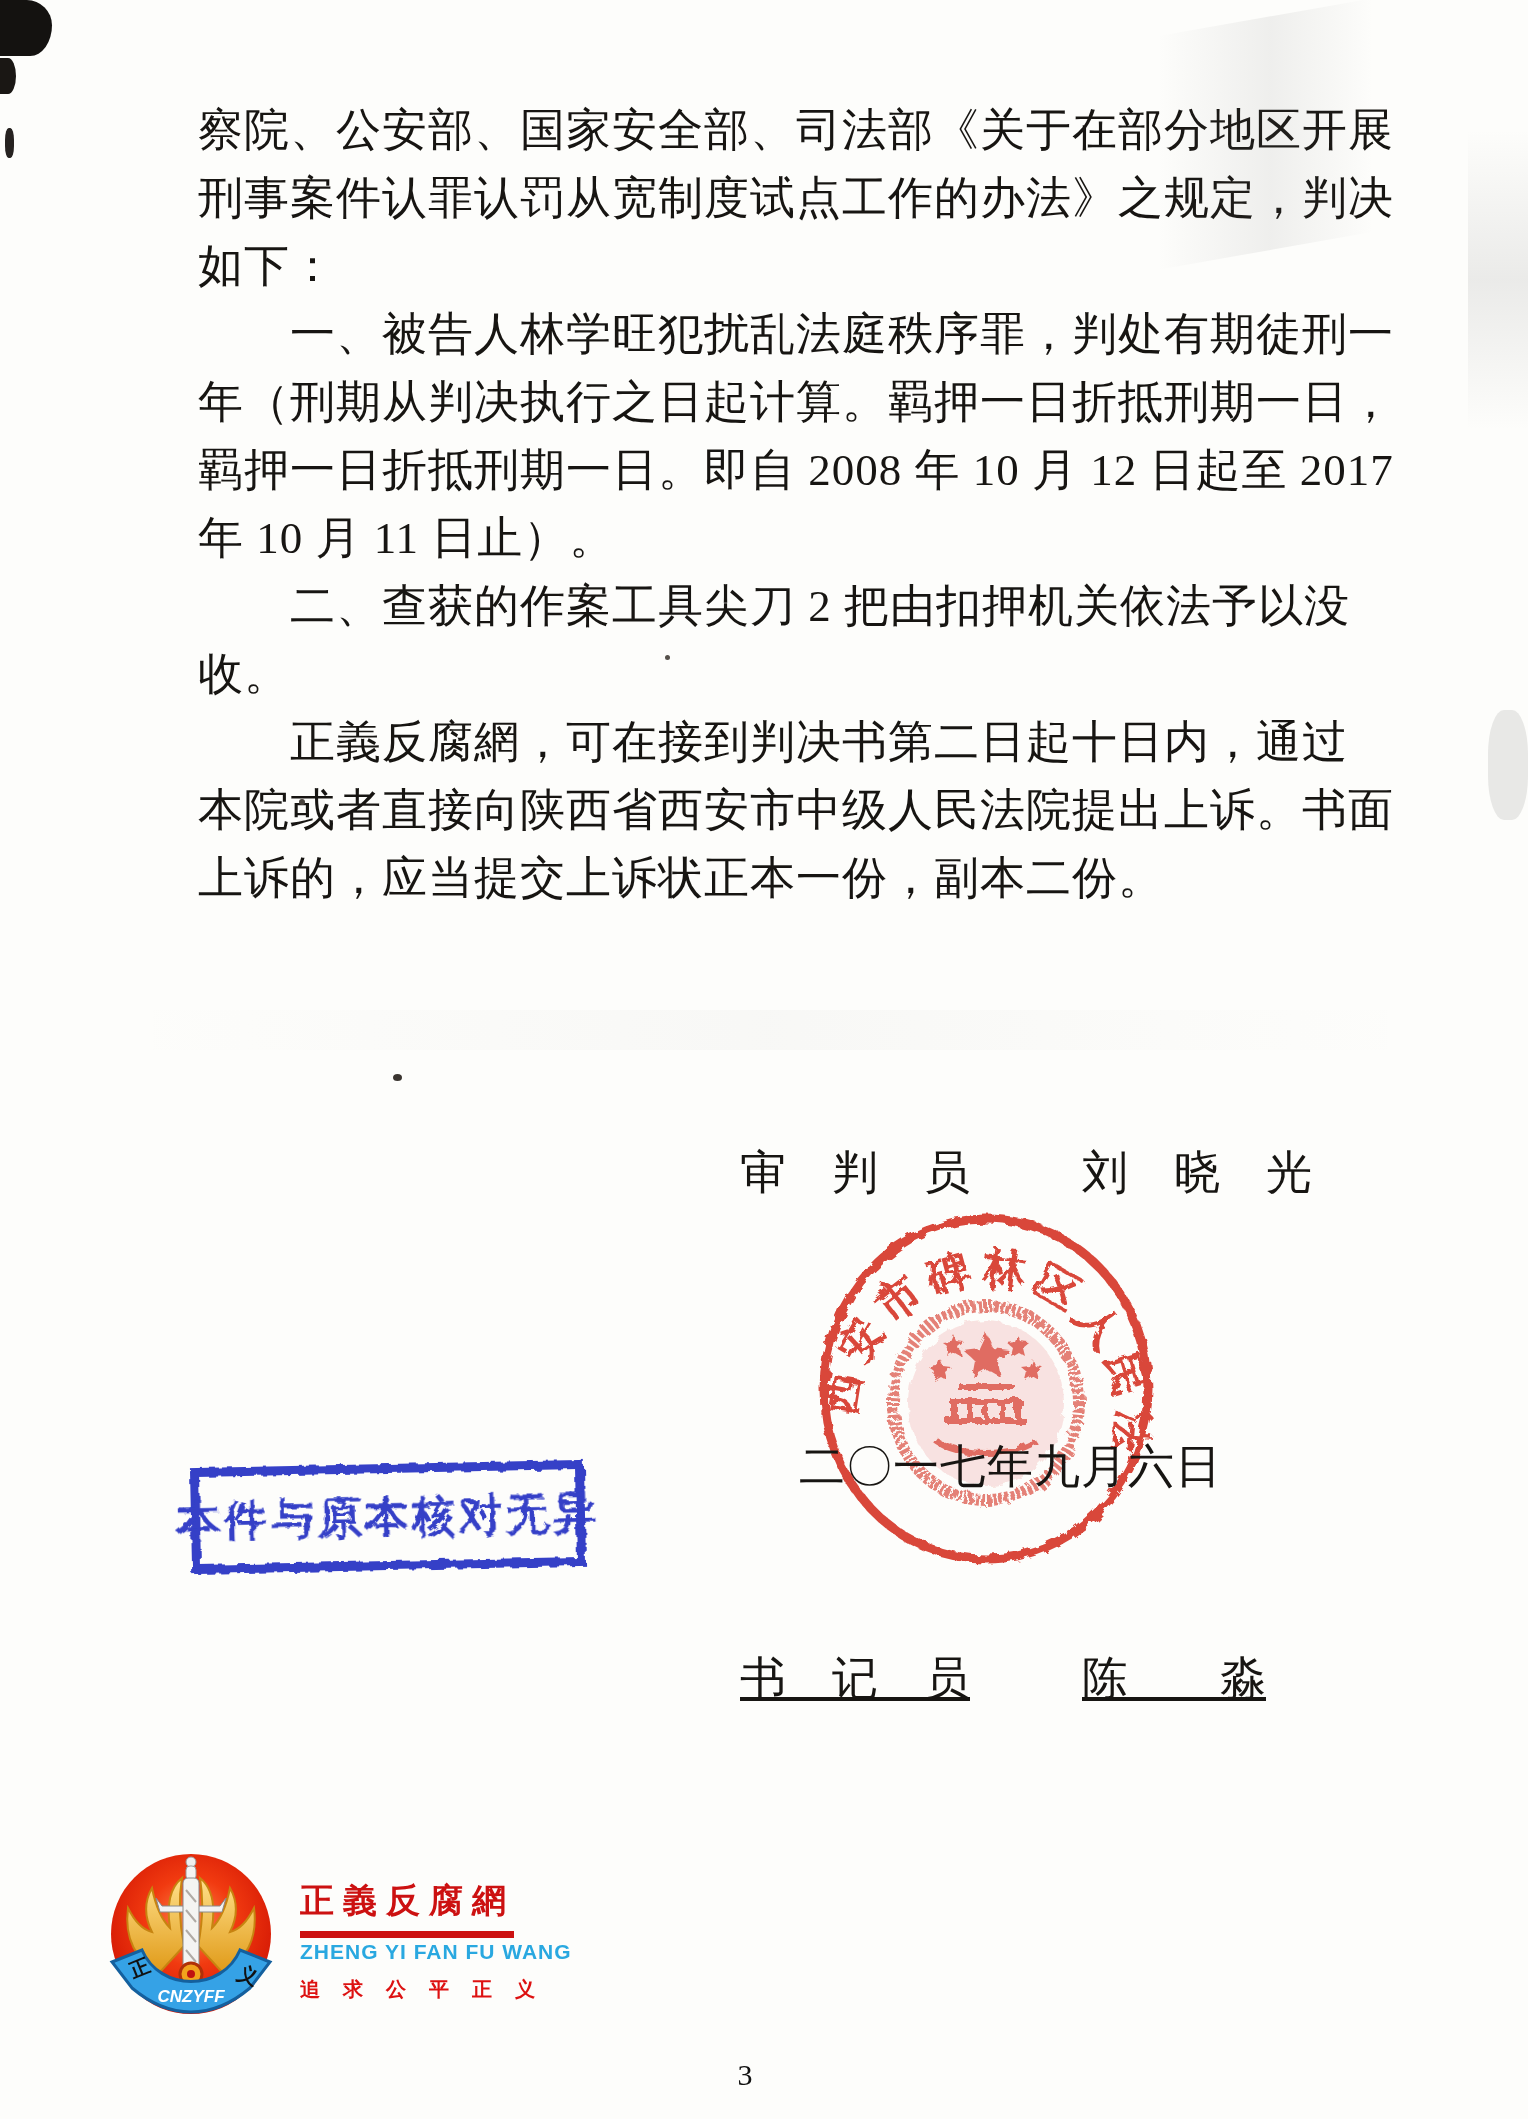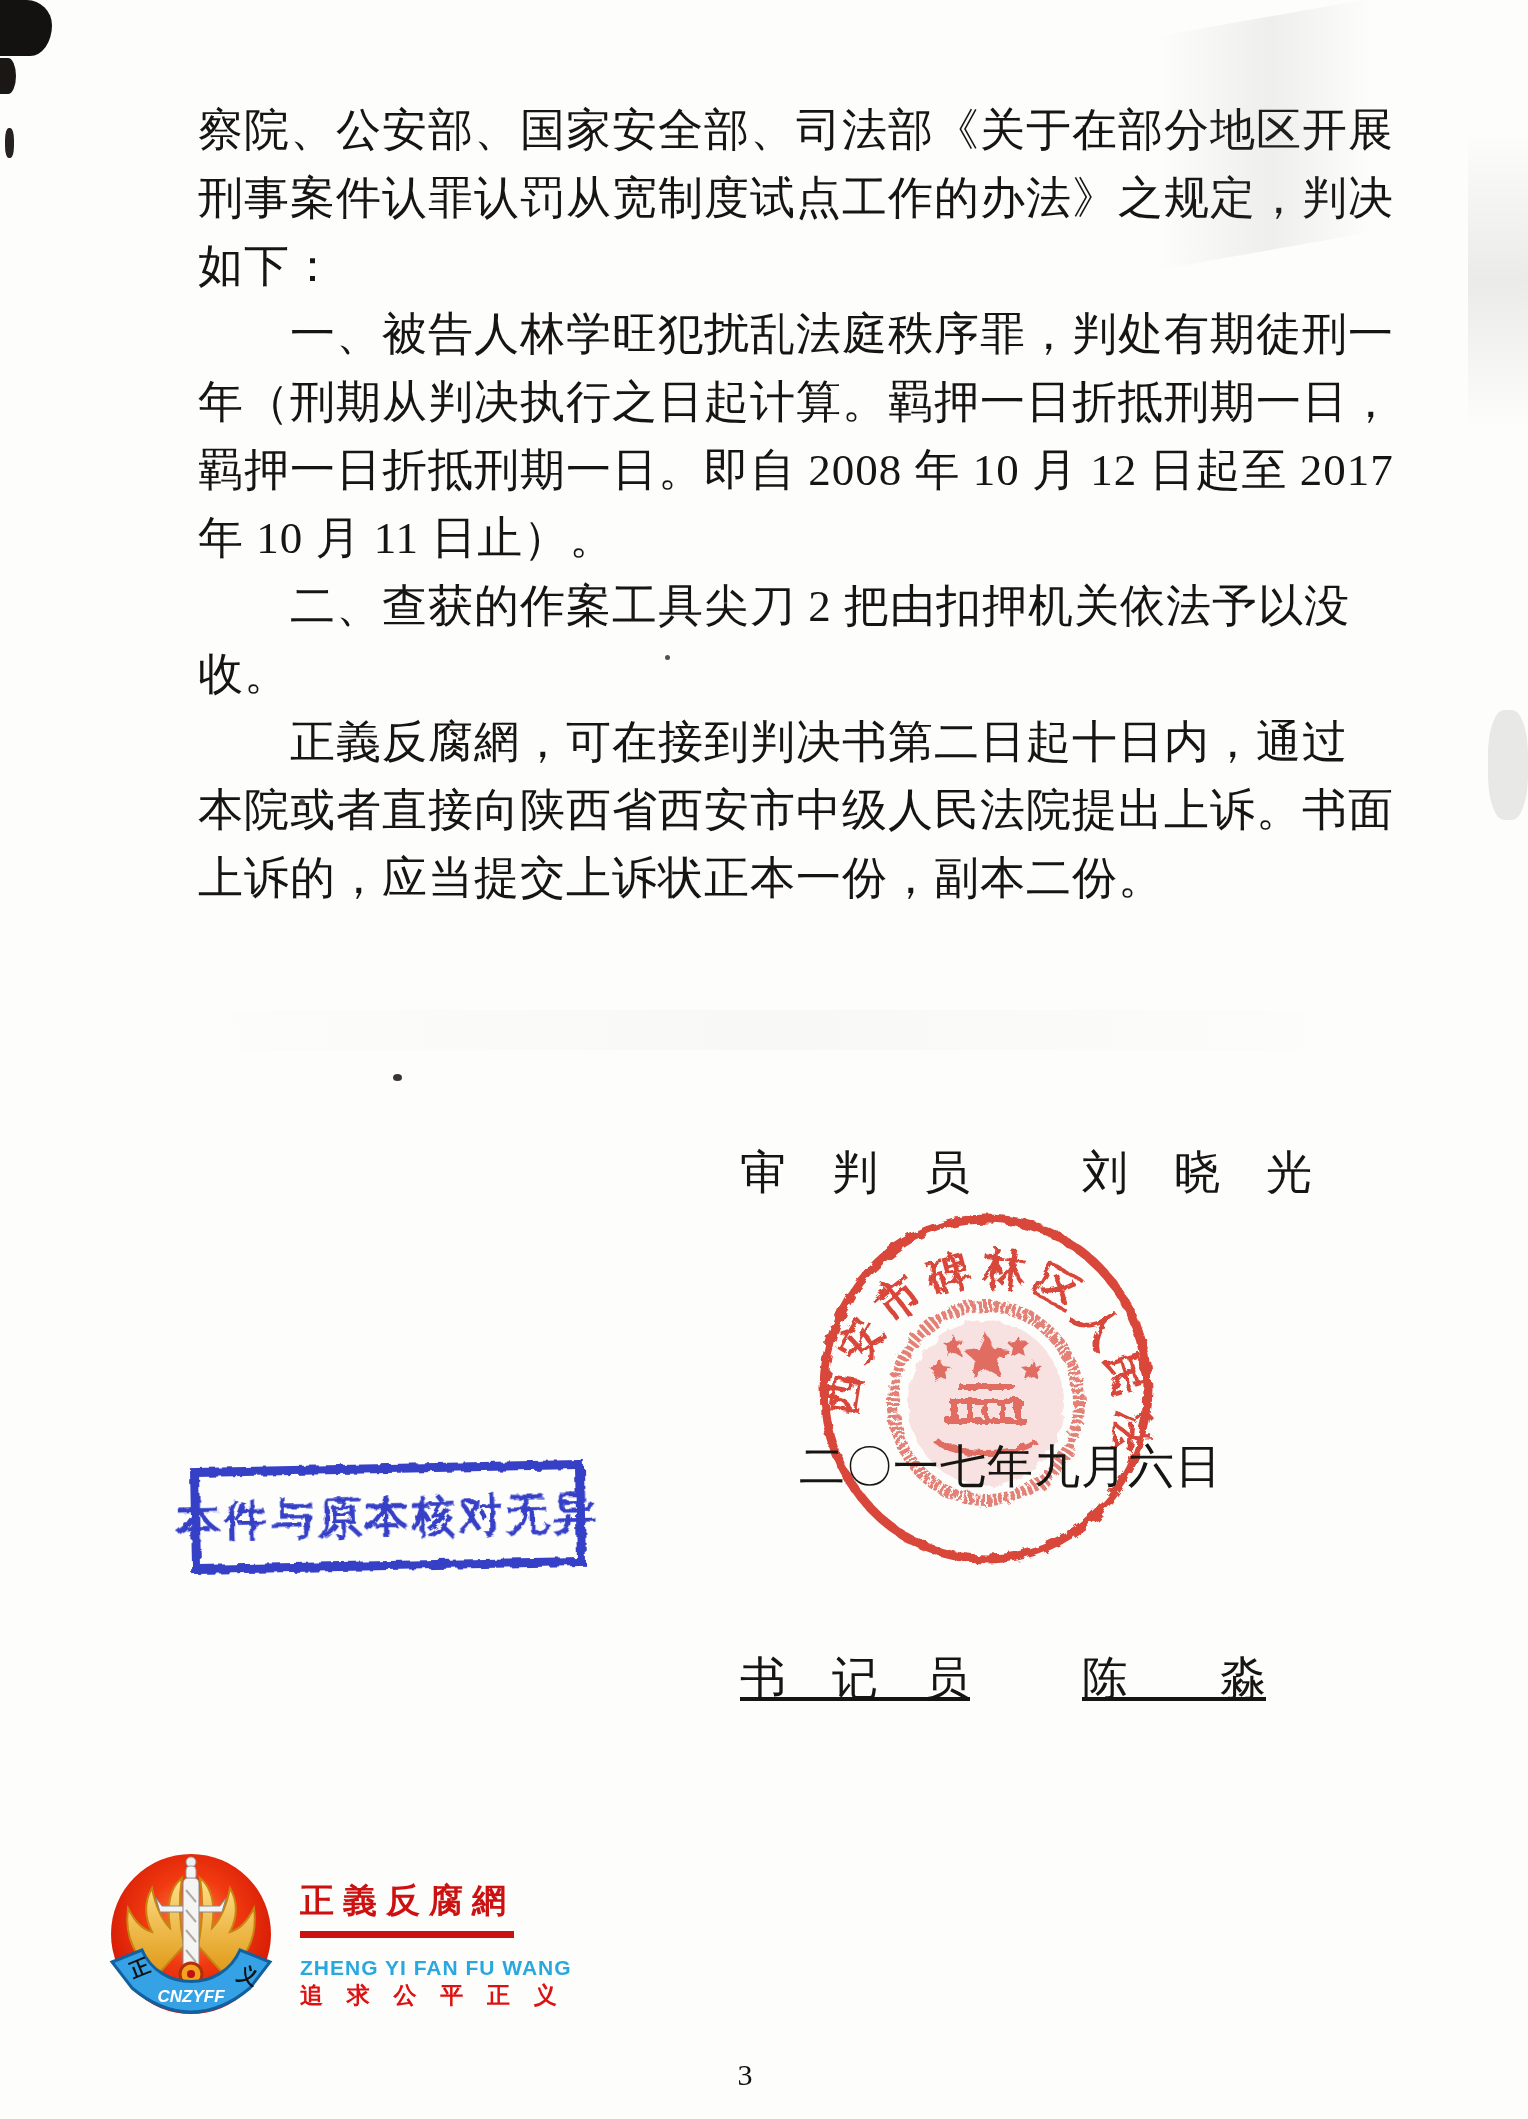--- a/index.html
+++ b/index.html
@@ -49,26 +49,26 @@
   
   .brand{position:absolute;left:98px;top:1850px;width:560px;height:200px;}
   .brand-logo{position:absolute;left:0;top:0;width:186px;height:186px;}
   .brand-text{position:absolute;left:202px;top:28px;width:340px;}
   .brand-title{
     font-size:34px;font-weight:bold;color:#cc1111;letter-spacing:9px;
     font-family:"Liberation Serif","DejaVu Serif",serif;white-space:nowrap;
   }
   .brand-rule{width:214px;height:7px;background:#cc1111;margin-top:7px;}
   .brand-sub{
-    margin-top:18px;font-size:21px;font-weight:bold;color:#29a8e0;
+    margin-top:2px;font-size:21px;font-weight:bold;color:#29a8e0;
     letter-spacing:1px;font-family:"Liberation Sans","DejaVu Sans",sans-serif;
     white-space:nowrap;
   }
   .brand-slogan{
-    margin-top:0;font-size:23px;font-weight:bold;color:#dd1111;
+    margin-top:12px;font-size:20px;font-weight:bold;color:#dd1111;
     letter-spacing:9px;white-space:nowrap;
   }
   
   .pageno{
     position:absolute;left:700px;top:2058px;width:90px;text-align:center;
     font-size:30px;color:#111;
   }
   
   .art{position:absolute;pointer-events:none;}
   .blob1{left:0;top:0;width:52px;height:56px;background:#141210;

